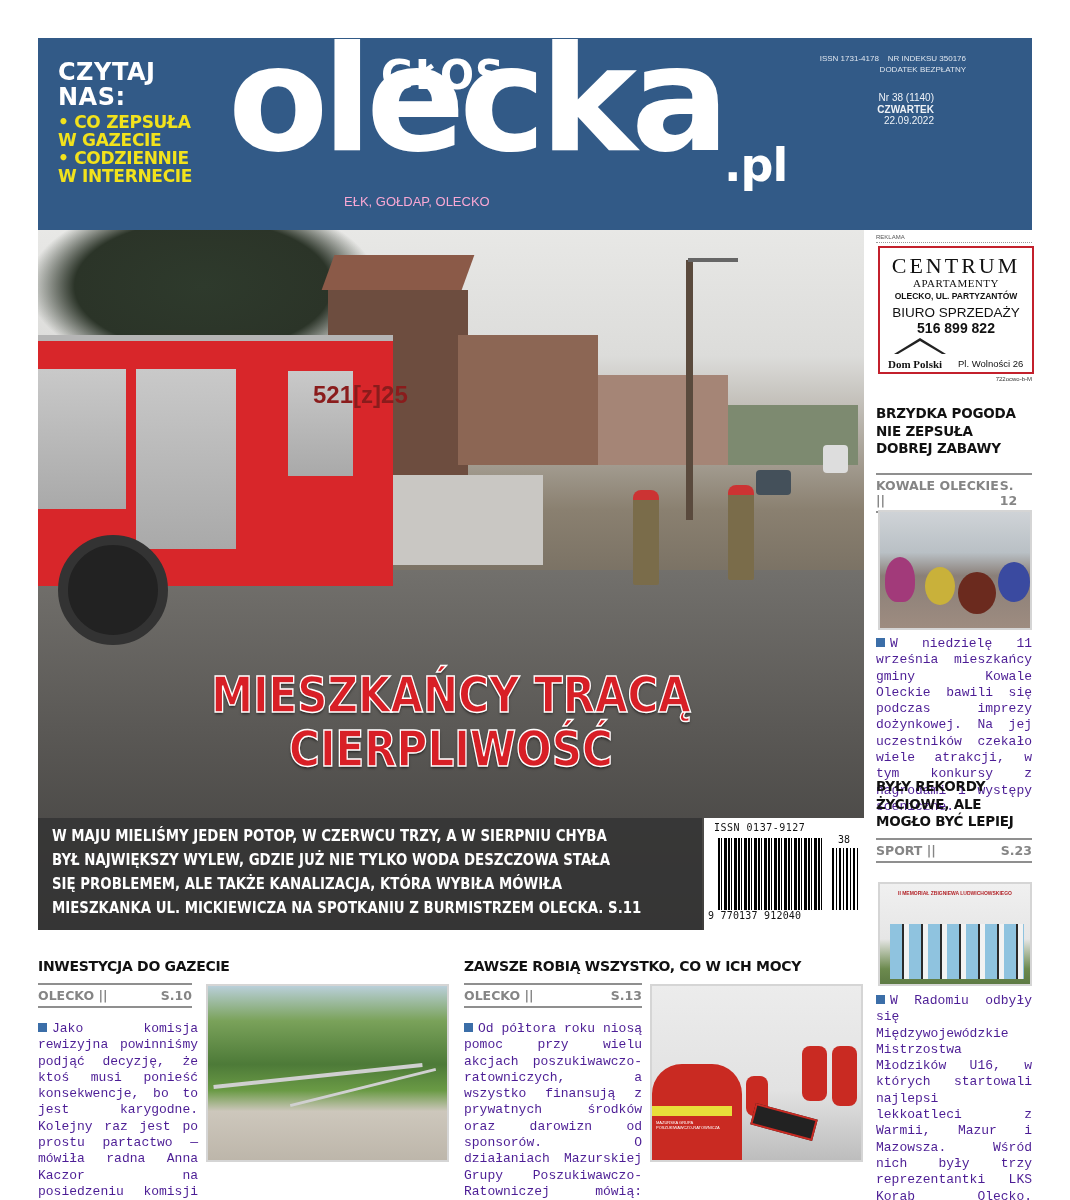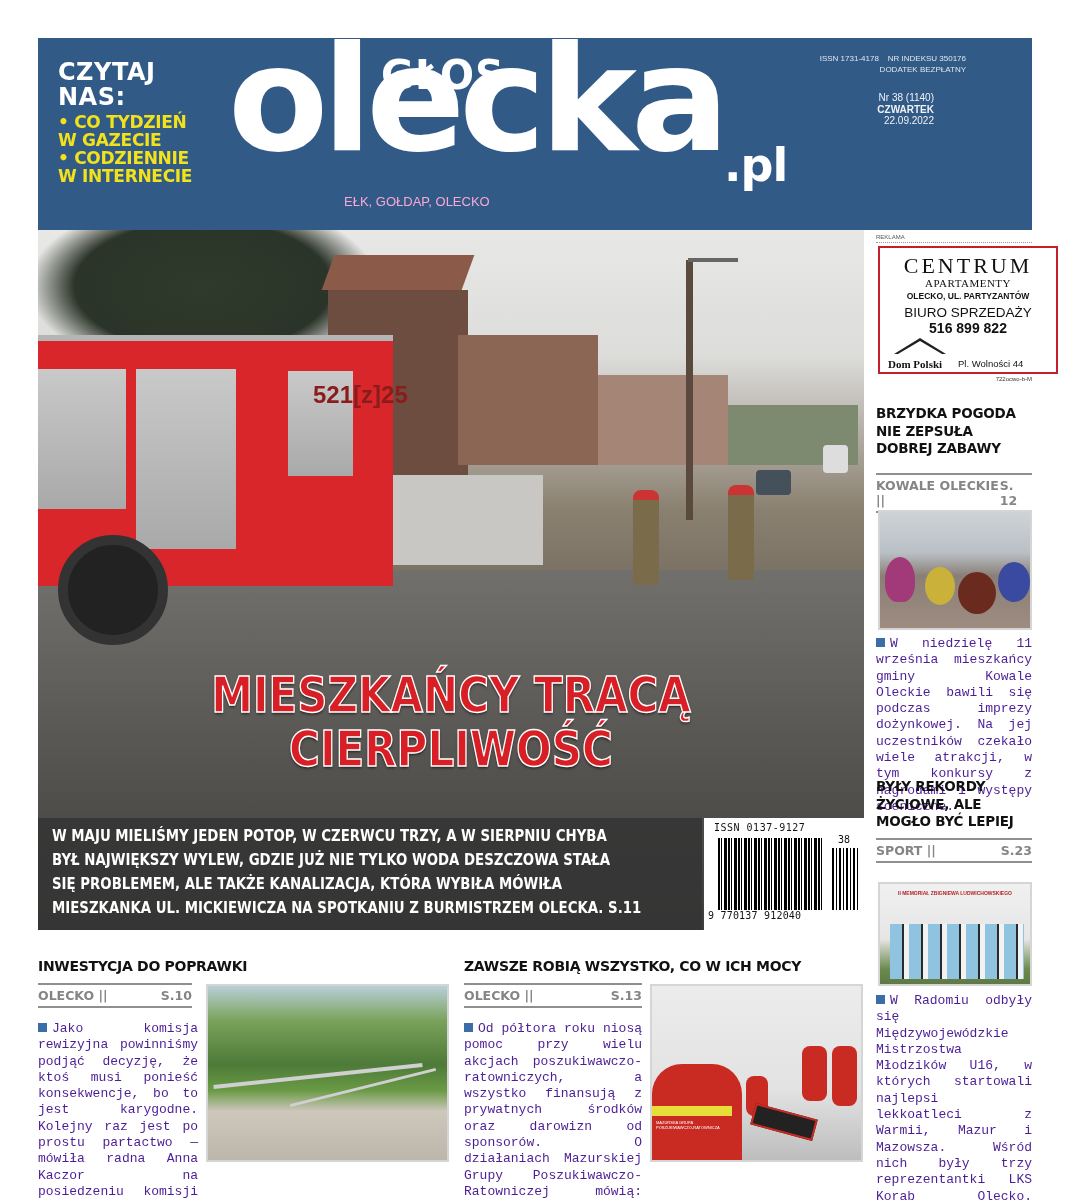--- a/index.html
+++ b/index.html
@@ -45,21 +45,21 @@
   .barcode { position:absolute; left:666px; top:588px; width:160px; height:112px; background:#fff; }
   .bc-issn { position:absolute; left:10px; top:4px; font-family:"DejaVu Sans Mono", monospace; font-size:10px; color:#111; letter-spacing:0.5px; }
   .bc-bars { position:absolute; left:14px; top:20px; width:104px; height:72px; background:repeating-linear-gradient(90deg,#000 0 2px,#fff 2px 3px,#000 3px 4px,#fff 4px 6px,#000 6px 9px,#fff 9px 10px); }
   .bc-sup { position:absolute; left:128px; top:30px; width:26px; height:62px; background:repeating-linear-gradient(90deg,#000 0 2px,#fff 2px 4px,#000 4px 5px,#fff 5px 7px); }
   .bc-supnum { position:absolute; left:134px; top:16px; font-family:"DejaVu Sans Mono", monospace; font-size:10px; }
   .bc-num { position:absolute; left:4px; top:92px; font-family:"DejaVu Sans Mono", monospace; font-size:10px; letter-spacing:0.2px; }
 
   
   .rc { position:absolute; left:876px; width:156px; }
   .ad-label { top:234px; font-size:6px; color:#555; border-bottom:1px dotted #999; height:8px; }
-  .ad { position:absolute; left:878px; top:246px; width:180px; height:128px; border:2px solid #c3202c; box-sizing:border-box; text-align:center; background:#fff; }
+  .ad { position:absolute; left:878px; top:246px; width:156px; height:128px; border:2px solid #c3202c; box-sizing:border-box; text-align:center; background:#fff; }
   .ad .t1 { font-family:"Liberation Serif", serif; font-size:22px; letter-spacing:3px; margin-top:5px; }
   .ad .t2 { font-family:"Liberation Serif", serif; font-size:11px; letter-spacing:0.5px; margin-top:-2px; }
   .ad .t3 { font-size:8.5px; font-weight:bold; margin-top:2px; }
   .ad .t4 { font-size:13.5px; margin-top:4px; }
   .ad .t5 { font-size:14px; font-weight:bold; }
   .ad .roofmark { position:absolute; left:14px; top:90px; width:0; height:0; border-left:26px solid transparent; border-right:26px solid transparent; border-bottom:16px solid #222; }
   .ad .roofmark:after { content:""; position:absolute; left:-22px; top:3px; border-left:22px solid transparent; border-right:22px solid transparent; border-bottom:13px solid #fff; }
   .ad .brand { position:absolute; left:8px; top:110px; font-family:"Liberation Serif", serif; font-weight:bold; font-size:11px; }
   .ad .addr { position:absolute; left:78px; top:110px; font-size:9.5px; }
   .ad-code { top:376px; font-size:6px; text-align:right; color:#333; }
@@ -73,21 +73,21 @@
   
   .btm-head { position:absolute; font-family:"DejaVu Sans", sans-serif; font-weight:bold; font-size:14px; color:#111; letter-spacing:-0.3px; }
 </style>
 </head>
 <body>
 
 <div class="mast">
   <div class="read">
     <span class="big">CZYTAJ</span>
     <span class="big" style="margin-bottom:4px">NAS:</span>
-    <span class="yel">• CO TYDZIEŃ</span>
+    <span class="yel">• CO ZEPSUŁA</span>
     <span class="yel">W GAZECIE</span>
     <span class="yel">• CODZIENNIE</span>
     <span class="yel">W INTERNECIE</span>
   </div>
   <div class="logo-main">olecka</div>
   <div class="logo-glos">GŁOS</div>
   <div class="logo-pl">.pl</div>
   <div class="logo-sub">EŁK, GOŁDAP, OLECKO</div>
   <div class="meta1">
     <span>ISSN 1731-4178</span>&nbsp;&nbsp;&nbsp;
@@ -147,21 +147,21 @@
 
 <div class="rc ad-label">REKLAMA</div>
 <div class="ad">
   <div class="t1">CENTRUM</div>
   <div class="t2">APARTAMENTY</div>
   <div class="t3">OLECKO, UL. PARTYZANTÓW</div>
   <div class="t4">BIURO SPRZEDAŻY</div>
   <div class="t5">516 899 822</div>
   <div class="roofmark"></div>
   <div class="brand">Dom Polski</div>
-  <div class="addr">Pl. Wolności 44</div>
+  <div class="addr">Pl. Wolności 26</div>
 </div>
 <div class="rc ad-code">722ocwo-b-M</div>
 
 <div class="rc" style="top:405px;">
   <div class="sidehead">
     <div>BRZYDKA POGODA</div>
     <div>NIE ZEPSUŁA</div>
     <div>DOBREJ ZABAWY</div>
   </div>
   <div class="secbar" style="margin-top:15px;">
@@ -191,21 +191,21 @@
   </div>
 </div>
 <div class="photo" style="left:878px;top:882px;width:154px;height:104px;background:linear-gradient(180deg,#f0f0f0 0%,#e6e6e6 55%,#6c8a4e 85%,#5d7a44 100%);">
   <div style="position:absolute;left:18px;top:6px;font-size:5px;font-weight:bold;color:#b3262b;">II MEMORIAŁ ZBIGNIEWA LUDWICHOWSKIEGO</div>
   <div style="position:absolute;left:10px;top:40px;width:134px;height:55px;background:repeating-linear-gradient(90deg,#8fc3df 0 12px,#2a2a2a 12px 14px,#f2f2f2 14px 19px);"></div>
 </div>
 <div class="rc body-text" style="top:993px;">
   <span class="bullet"></span><span>W Radomiu odbyły się Międzywojewódzkie Mistrzostwa Młodzików U16, w których startowali najlepsi lekkoatleci z Warmii, Mazur i Mazowsza. Wśród nich były trzy reprezentantki LKS Korab Olecko. Podopieczni trenera Marcina Bryndy starowali też w Olsztynie.</span>
 </div>
 
-<div class="btm-head" style="left:38px;top:958px;">INWESTYCJA DO POPRAWKI</div>
+<div class="btm-head" style="left:38px;top:958px;">INWESTYCJA DO GAZECIE</div>
 <div class="secbar" style="position:absolute;left:38px;top:983px;width:154px;">
   <span>OLECKO ||</span>
   <span>S.10</span>
 </div>
 <div class="body-text" style="position:absolute;left:38px;top:1021px;width:160px;">
   <span class="bullet"></span><span>Jako komisja rewizyjna powinniśmy podjąć decyzję, że ktoś musi ponieść konsekwencje, bo to jest karygodne. Kolejny raz jest po prostu partactwo — mówiła radna Anna Kaczor na posiedzeniu komisji rewizyjnej.</span>
 </div>
 <div class="photo" style="left:206px;top:984px;width:243px;height:178px;background:linear-gradient(180deg,#b9cfd9 0%,#7aa25a 20%,#4d7a38 45%,#6a9a45 60%,#cdc7bc 72%,#bdb6aa 100%);">
   <div style="position:absolute;left:5px;top:88px;width:210px;height:4px;background:#d0d0d0;transform:rotate(-6deg);"></div>
   <div style="position:absolute;left:80px;top:100px;width:150px;height:3px;background:#d0d0d0;transform:rotate(-14deg);"></div>

